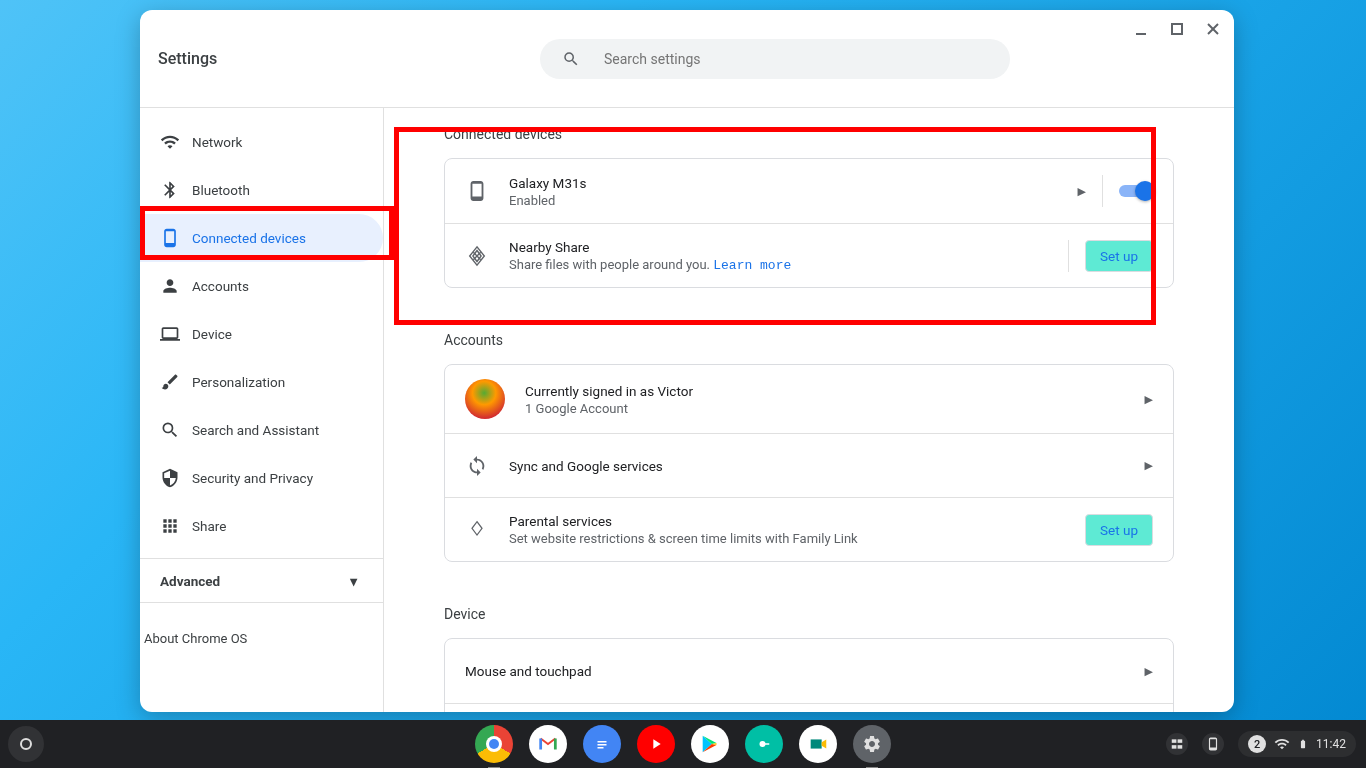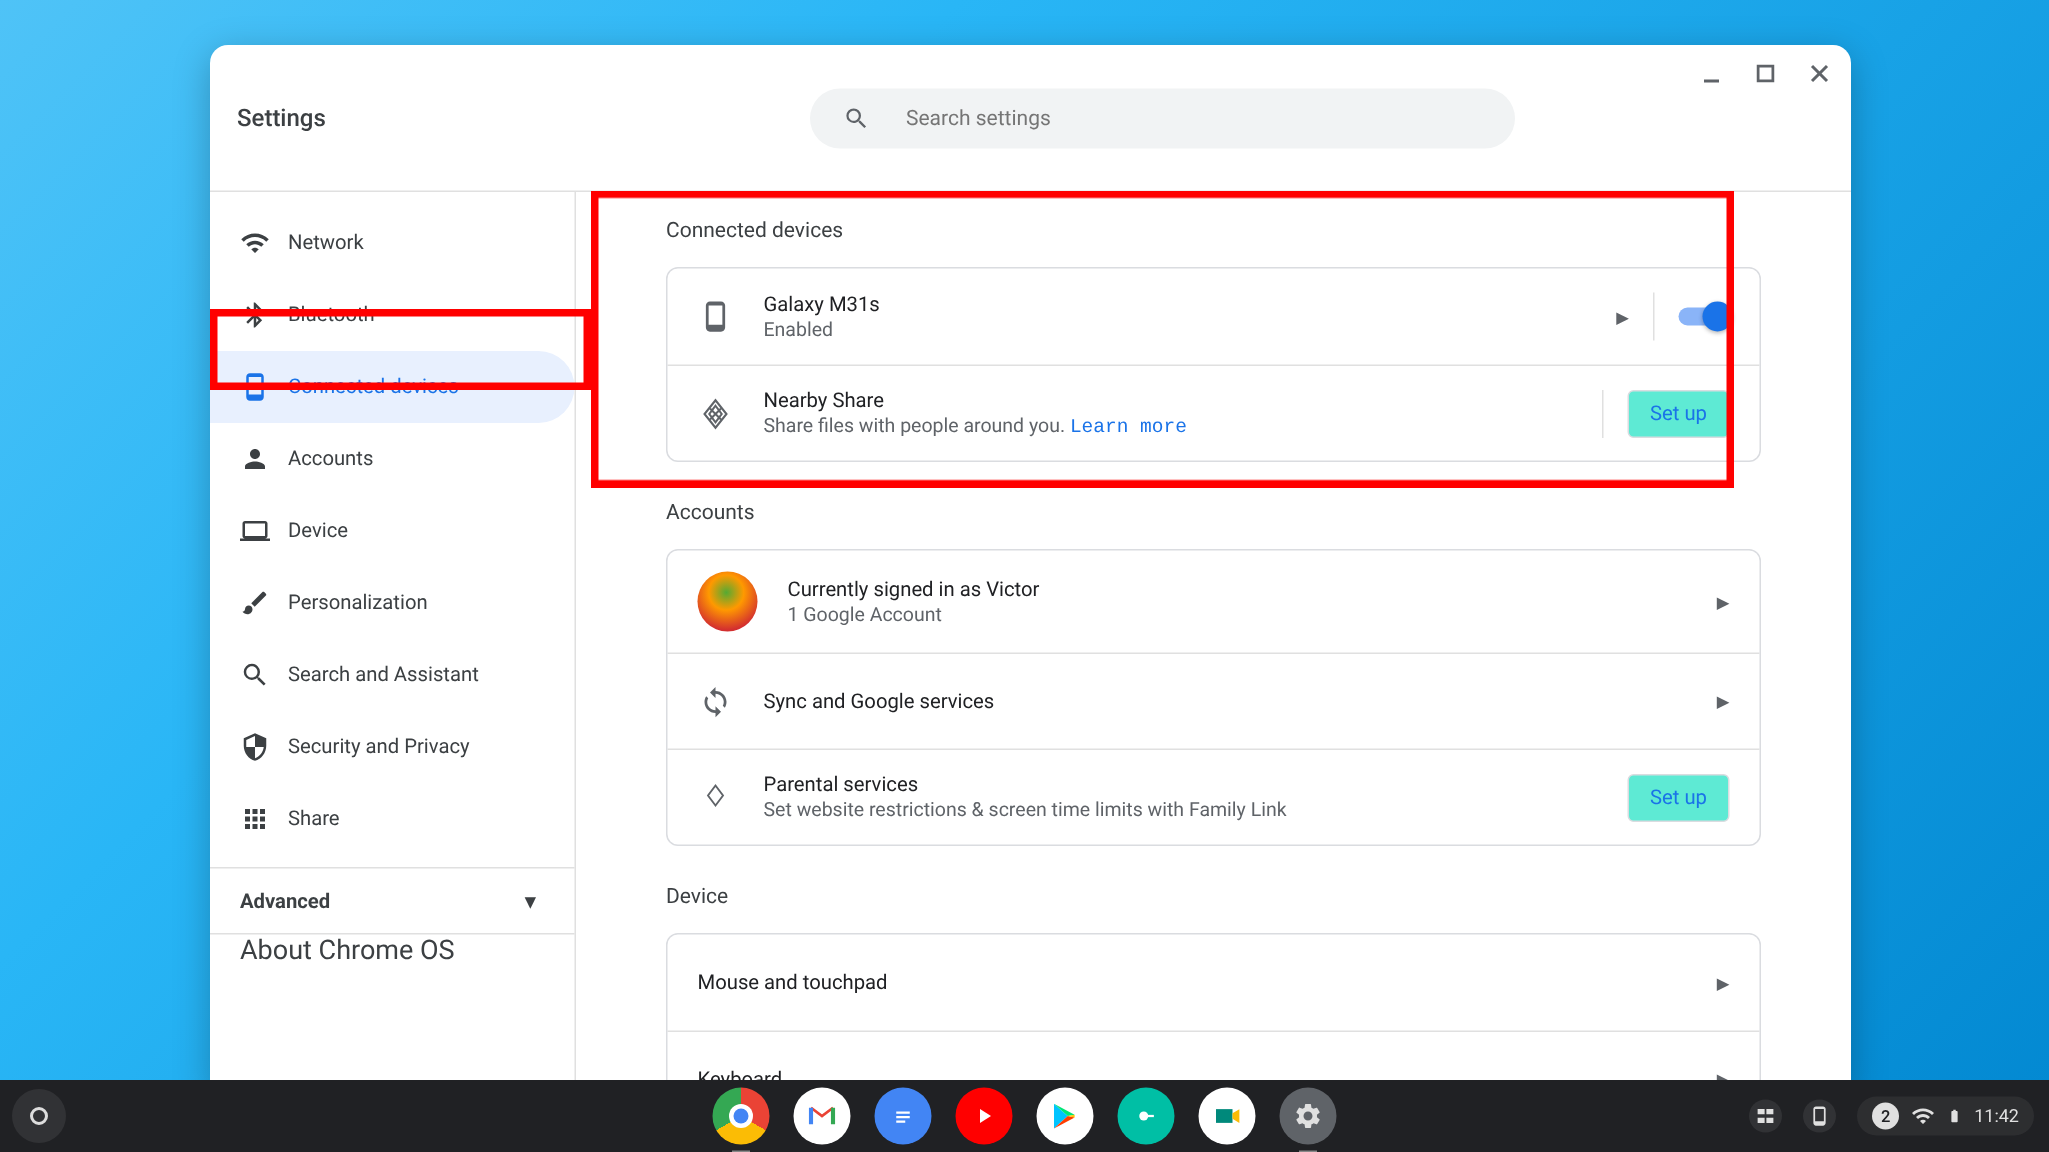--- a/index.html
+++ b/index.html
@@ -1,21 +1,21 @@
 <!DOCTYPE html>
 <html><head>
 <meta charset="utf-8">
 <style>
 * { margin: 0; padding: 0; box-sizing: border-box; font-family: 'Roboto', -apple-system, BlinkMacSystemFont, 'Segoe UI', sans-serif; }
 body { width: 1366px; height: 768px; overflow: hidden; background: linear-gradient(135deg, #4fc3f7 0%, #29b6f6 30%, #0288d1 100%); position: relative; }
 
 .window {
   position: absolute;
   left: 140px;
-  top: 30px;
+  top: 10px;
   width: 1094px;
   height: 702px;
   background: #fff;
   border-radius: 12px;
   box-shadow: 0 6px 24px rgba(0,0,0,0.25);
   display: flex;
   flex-direction: column;
   overflow: hidden;
 }
 
@@ -106,23 +106,23 @@
   font-size: 13.5px;
   color: #3c4043;
   border-top: 1px solid #e0e0e0;
   margin-top: 8px;
   cursor: pointer;
   font-weight: bold;
 }
 .about-row {
   height: 44px;
   display: flex;
-  align-items: flex-start;
-  padding-left: 20px;
-  font-size: 18px;
+  align-items: flex-end;
+  padding-left: 4px;
+  font-size: 13px;
   color: #3c4043;
   border-top: 1px solid #e0e0e0;
   cursor: pointer;
 }
 
 .content {
   flex: 1;
   overflow-y: auto;
   padding: 18px 60px 20px 60px;
   position: relative;
@@ -137,21 +137,21 @@
 
 .section-title {
   font-size: 14px;
   color: #3c4043;
   margin-bottom: 16px;
 }
 
 .card {
   border: 1px solid #dadce0;
   border-radius: 8px;
-  margin-bottom: 26px;
+  margin-bottom: 44px;
 }
 .row {
   display: flex;
   align-items: center;
   padding: 14px 20px;
   min-height: 64px;
   gap: 20px;
 }
 .row + .row { border-top: 1px solid #e0e0e0; }
 .row .r-icon { width: 24px; height: 24px; display: flex; align-items: center; justify-content: center; color: #5f6368; flex-shrink: 0; }

